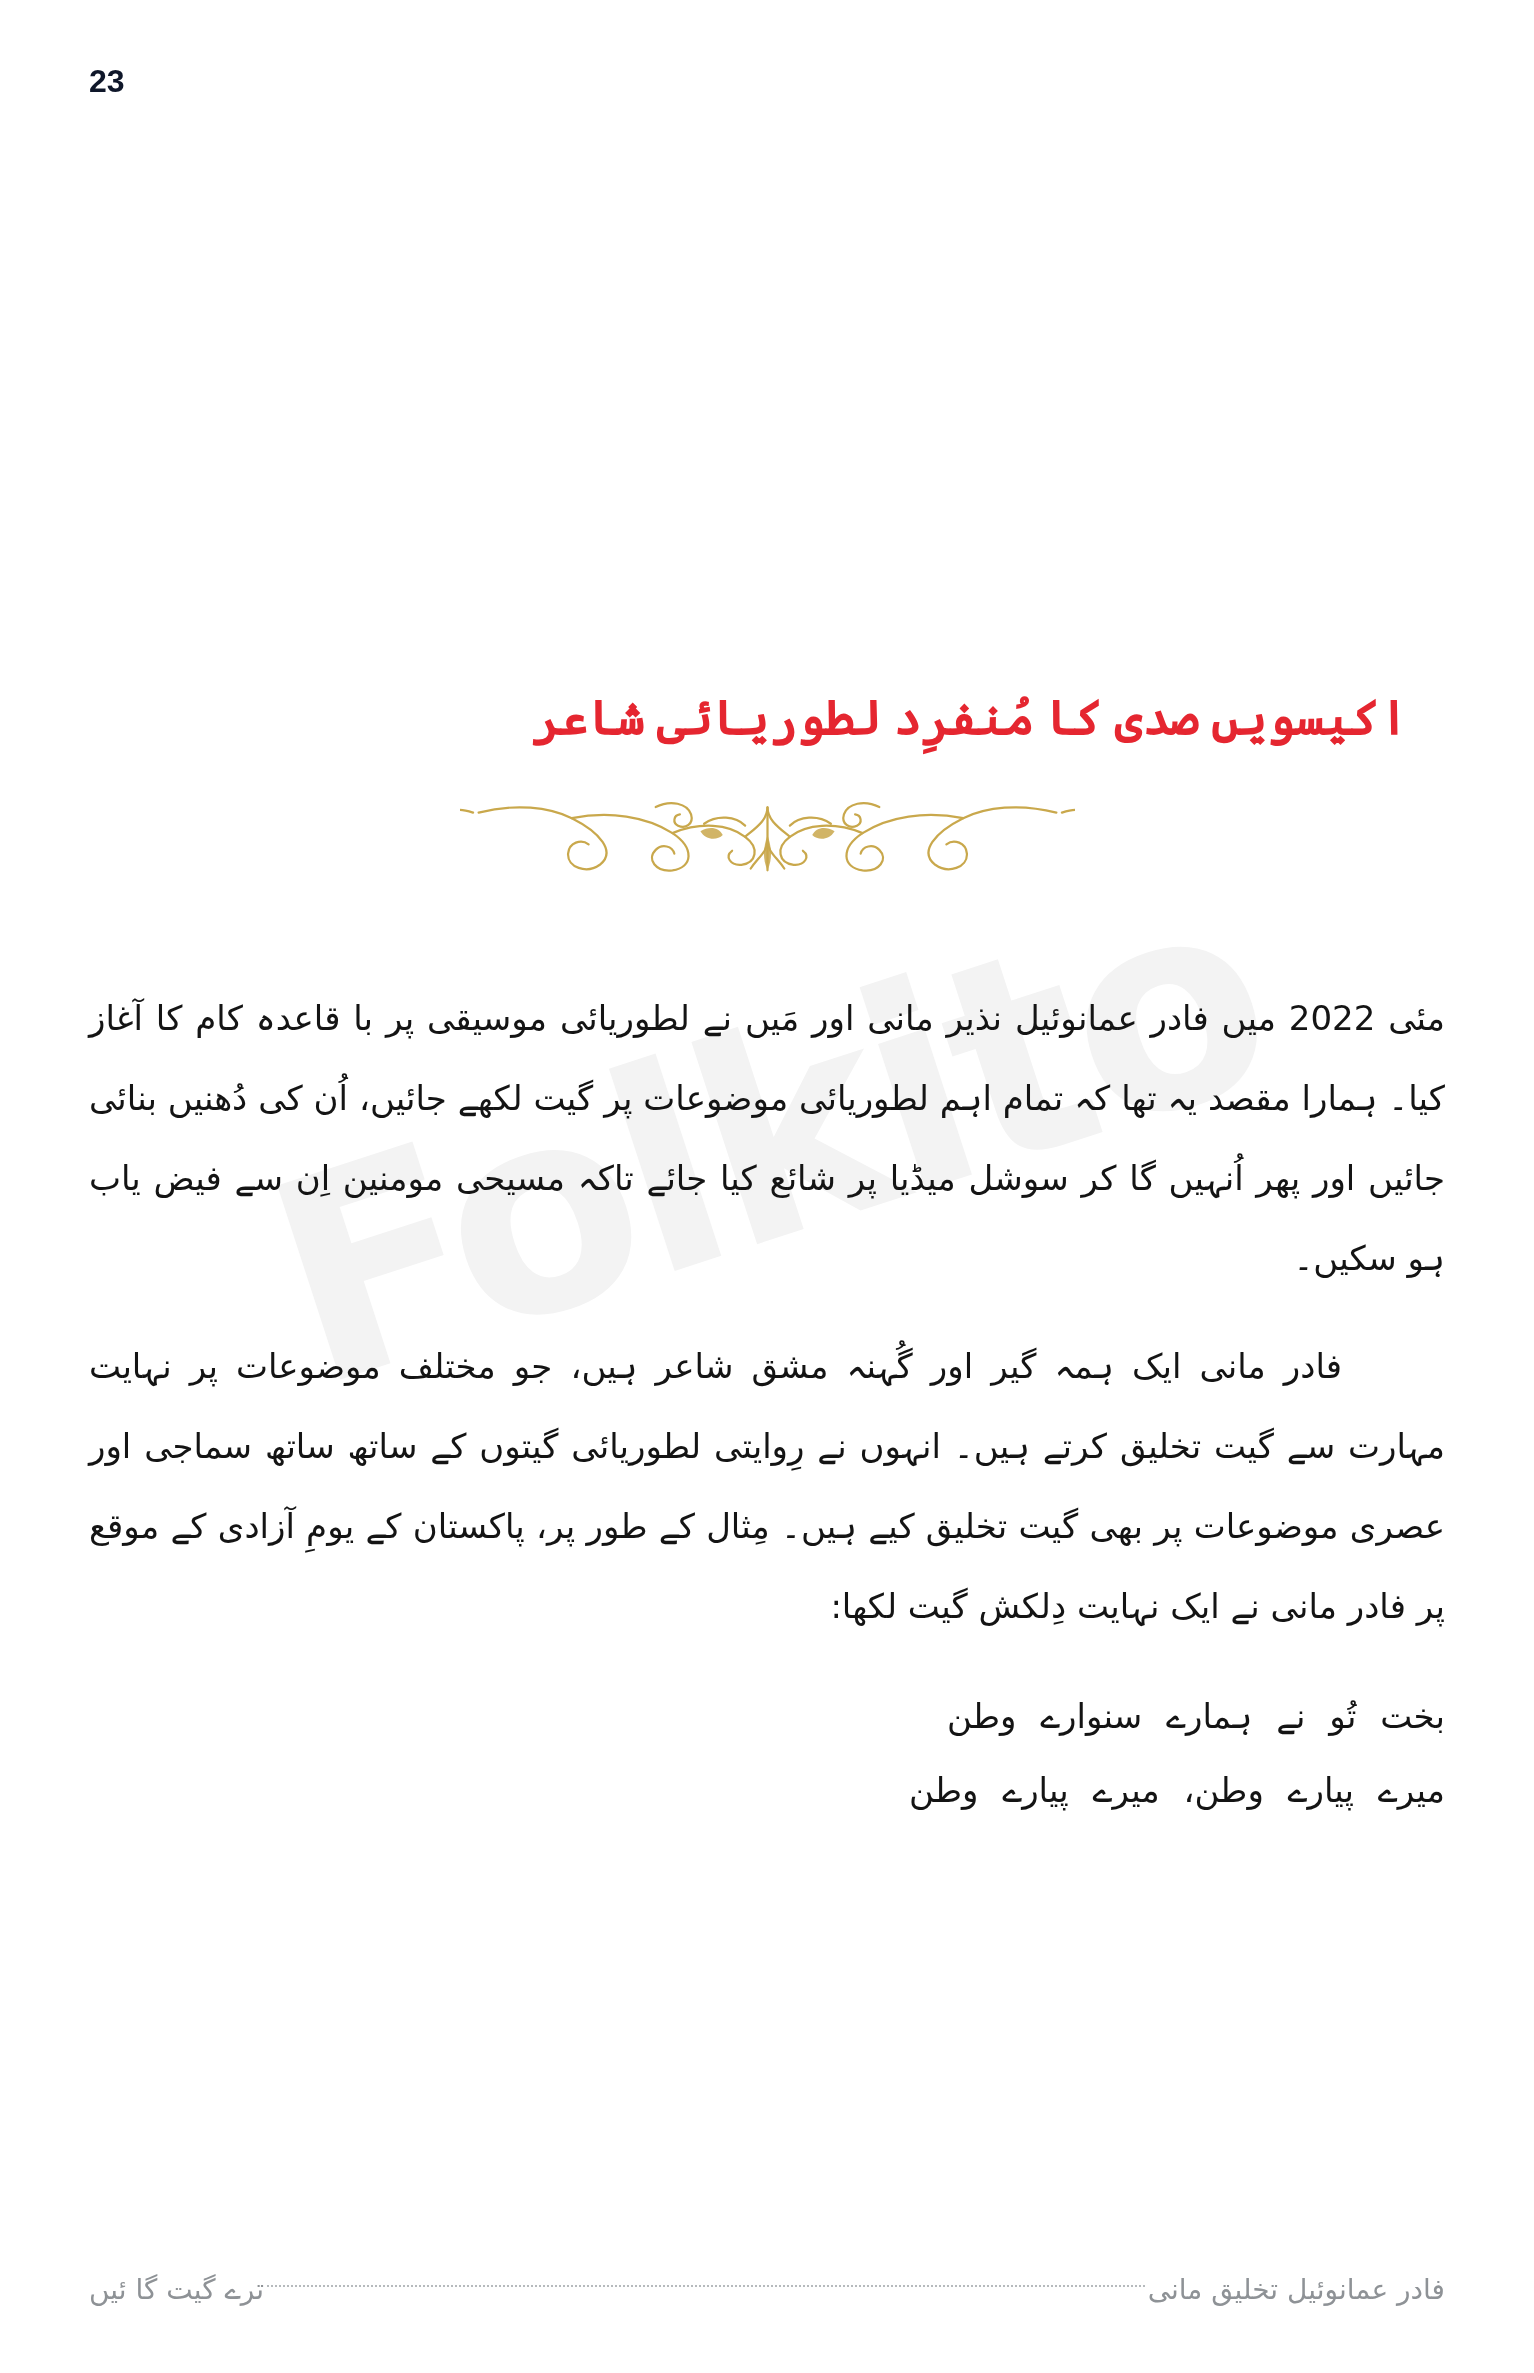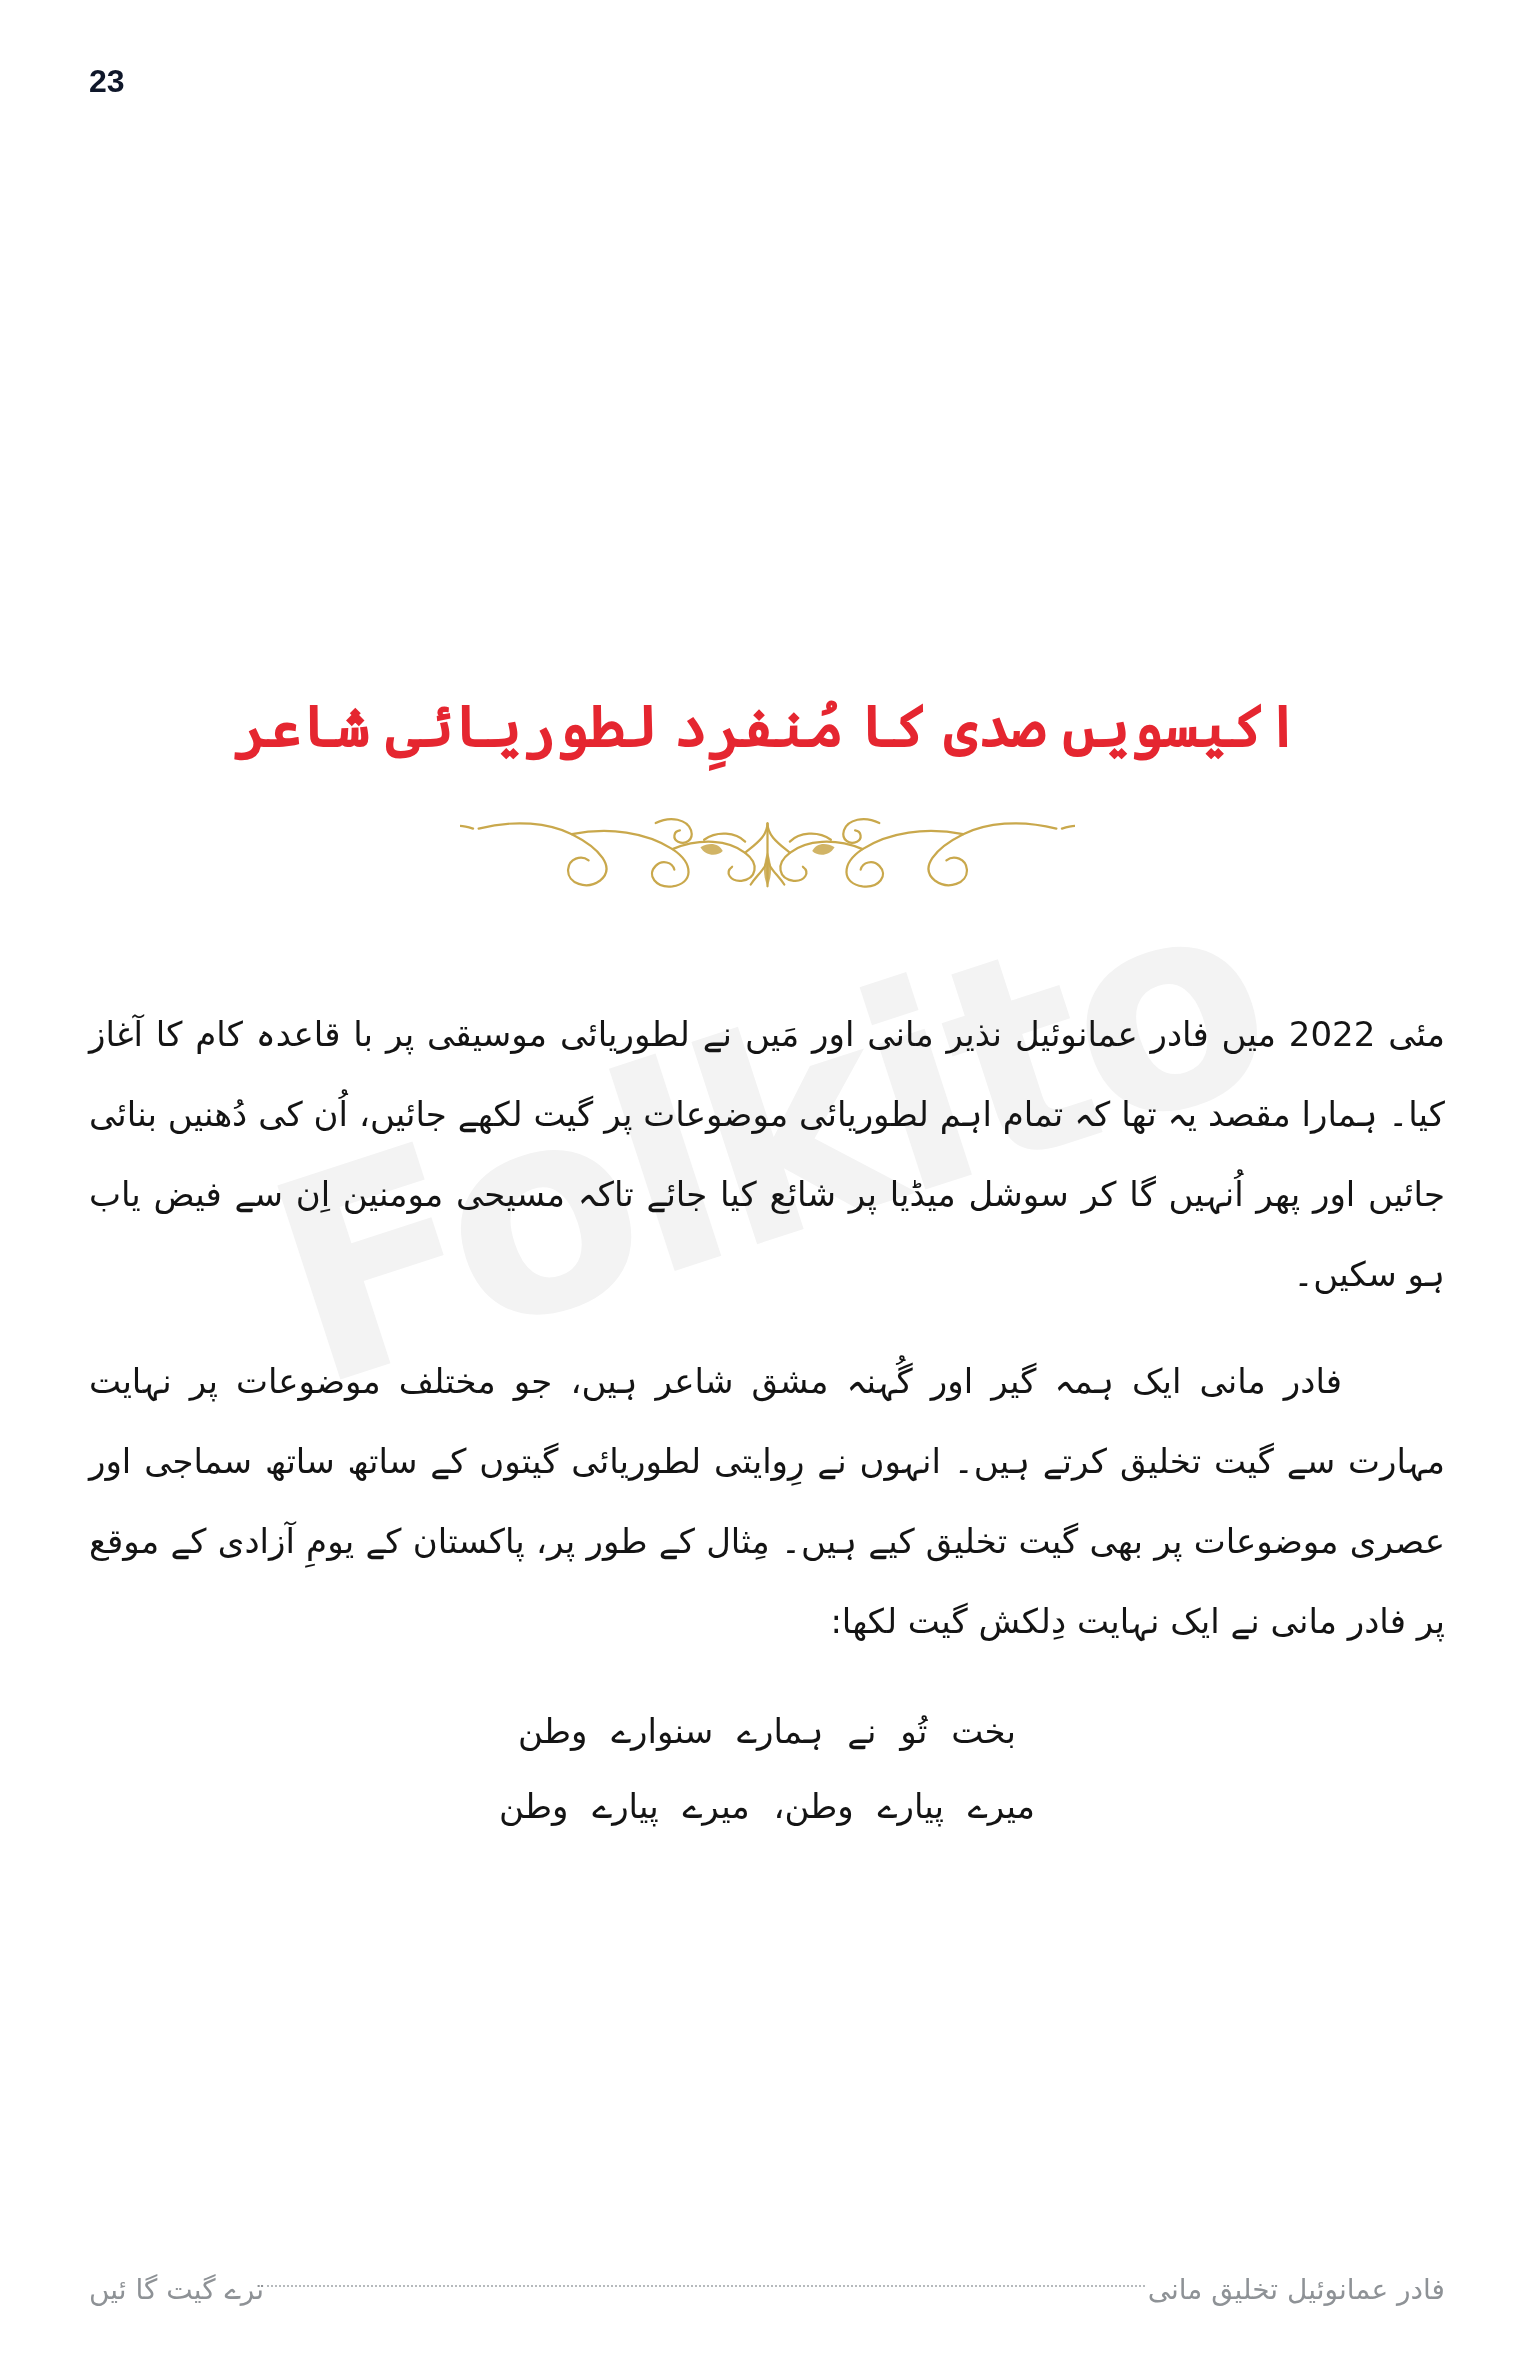--- a/index.html
+++ b/index.html
@@ -58,28 +58,29 @@
   }
 
   
   .heading-block {
     margin-top: 280px;
     text-align: center;
   }
 
   .heading {
     color: #E52630;
-    font-size: 58px;
+    font-size: 48px;
     line-height: 1.55;
     font-weight: 700;
     direction: rtl;
-    font-family: Liberation Sans, sans-serif;
+    font-family: Liberation Serif, serif;
     letter-spacing: 0.9px;
     margin: 0;
     padding: 0 37px;
+    text-align: right;
   }
 
   
   .ornament {
     margin: 24px auto 0;
     width: 615px;
     height: 97px;
     display: block;
   }
 
@@ -103,21 +104,20 @@
     text-indent: 103px;
   }
 
   
   .verse-block {
     margin-top: 32px;
     direction: rtl;
   }
 
   .verse {
-    text-align: center;
     font-size: 34px;
     line-height: 2.2;
     color: #141414;
     margin: 0;
     word-spacing: 13px;
     font-family: "DejaVu Sans", "Liberation Sans", sans-serif;
   }
 
   
   .footer {

